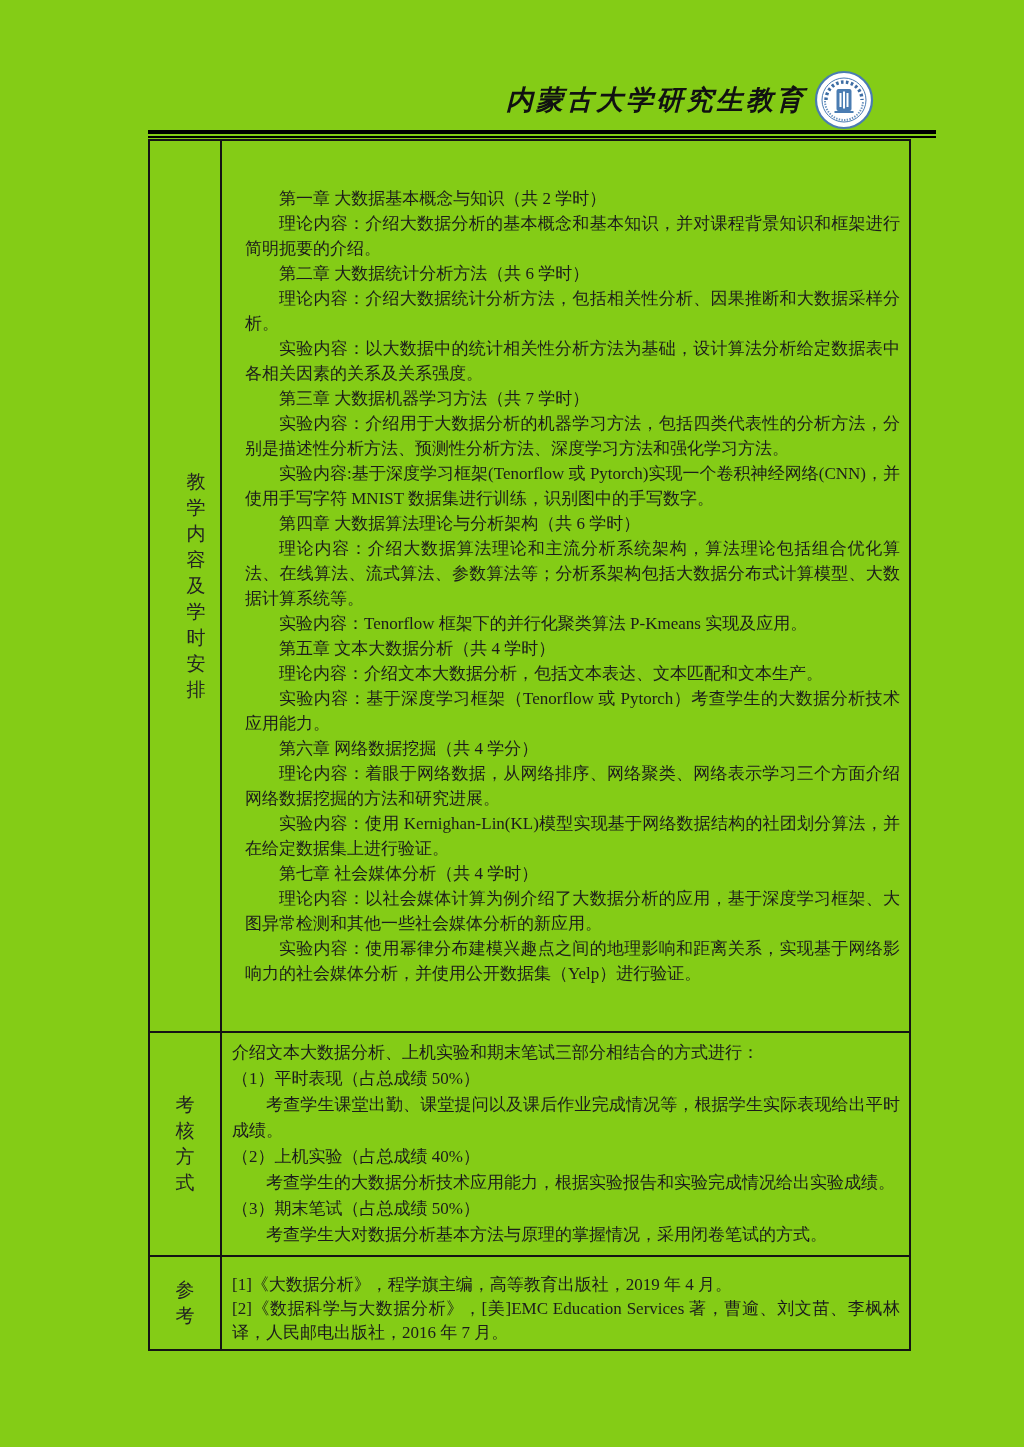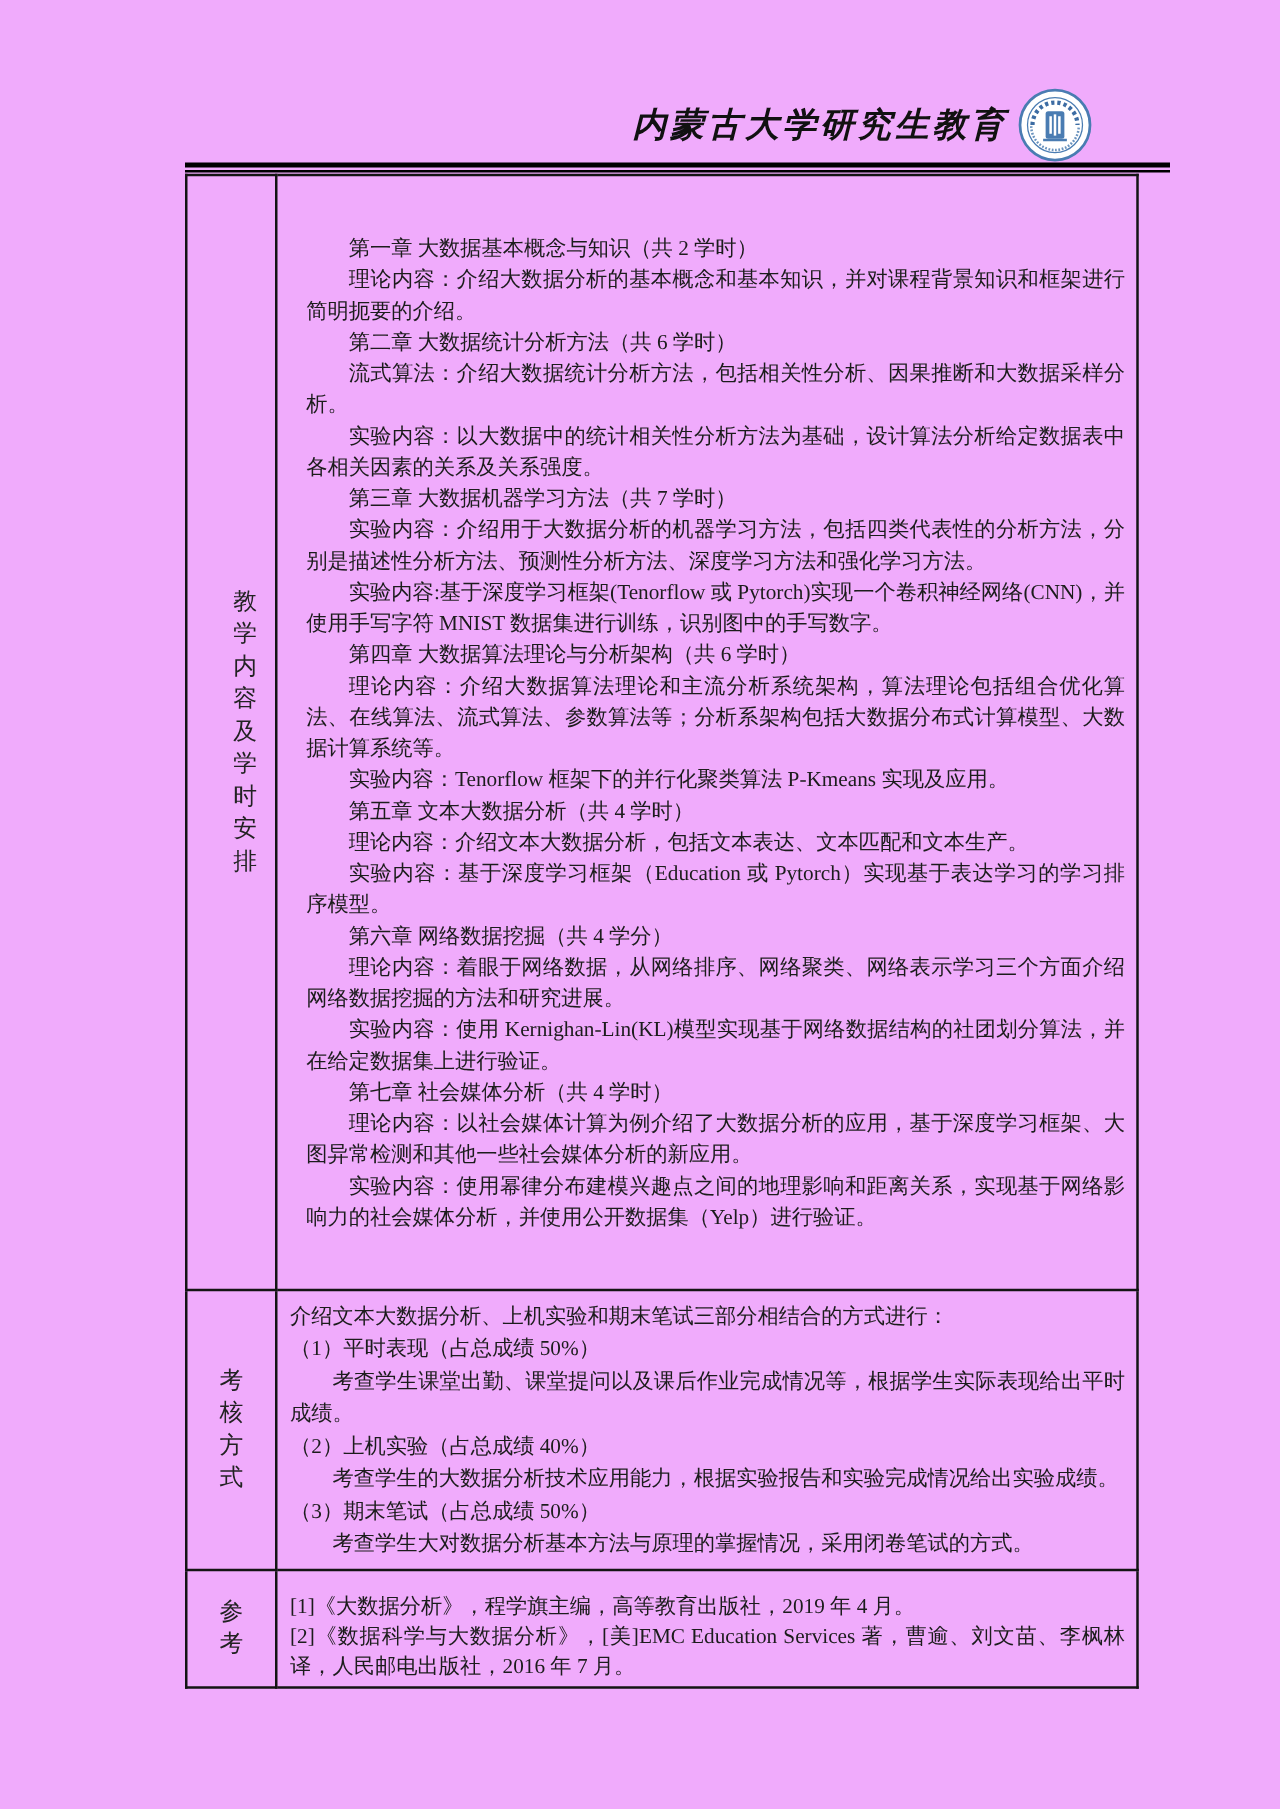--- a/index.html
+++ b/index.html
@@ -1,19 +1,19 @@
 <!DOCTYPE html>
 <html lang="zh"><head>
 <meta charset="utf-8">
 <style>
   html,body { margin:0; padding:0; background:#ffffff; }
   .page {
     position:relative;
     width:1024px; height:1447px;
-    background:#f0abfc;
+    background:#84cc16;
     font-family:"Liberation Serif","DejaVu Serif",serif;
     color:#161616;
     overflow:hidden;
   }
   
   .header { position:absolute; top:68px; left:0; width:100%; height:66px; }
   .header-title {
     position:absolute; right:218px; top:14px;
     font-size:27px; font-weight:bold; font-style:italic;
     letter-spacing:3px; white-space:nowrap;
@@ -94,31 +94,31 @@
               <div>学</div>
               <div>时</div>
               <div>安</div>
               <div>排</div>
             </div>
           </td>
           <td class="content-cell">
             <p class="para indent">第一章 大数据基本概念与知识（共 2 学时）</p>
             <p class="para indent">理论内容：介绍大数据分析的基本概念和基本知识，并对课程背景知识和框架进行简明扼要的介绍。</p>
             <p class="para indent">第二章 大数据统计分析方法（共 6 学时）</p>
-            <p class="para indent">流式算法：介绍大数据统计分析方法，包括相关性分析、因果推断和大数据采样分析。</p>
+            <p class="para indent">理论内容：介绍大数据统计分析方法，包括相关性分析、因果推断和大数据采样分析。</p>
             <p class="para indent">实验内容：以大数据中的统计相关性分析方法为基础，设计算法分析给定数据表中各相关因素的关系及关系强度。</p>
             <p class="para indent">第三章 大数据机器学习方法（共 7 学时）</p>
             <p class="para indent">实验内容：介绍用于大数据分析的机器学习方法，包括四类代表性的分析方法，分别是描述性分析方法、预测性分析方法、深度学习方法和强化学习方法。</p>
             <p class="para indent">实验内容:基于深度学习框架(Tenorflow 或 Pytorch)实现一个卷积神经网络(CNN)，并使用手写字符 MNIST 数据集进行训练，识别图中的手写数字。</p>
             <p class="para indent">第四章 大数据算法理论与分析架构（共 6 学时）</p>
             <p class="para indent">理论内容：介绍大数据算法理论和主流分析系统架构，算法理论包括组合优化算法、在线算法、流式算法、参数算法等；分析系架构包括大数据分布式计算模型、大数据计算系统等。</p>
             <p class="para indent">实验内容：Tenorflow 框架下的并行化聚类算法 P-Kmeans 实现及应用。</p>
             <p class="para indent">第五章 文本大数据分析（共 4 学时）</p>
             <p class="para indent">理论内容：介绍文本大数据分析，包括文本表达、文本匹配和文本生产。</p>
-            <p class="para indent">实验内容：基于深度学习框架（Education 或 Pytorch）实现基于表达学习的学习排序模型。</p>
+            <p class="para indent">实验内容：基于深度学习框架（Tenorflow 或 Pytorch）考查学生的大数据分析技术应用能力。</p>
             <p class="para indent">第六章 网络数据挖掘（共 4 学分）</p>
             <p class="para indent">理论内容：着眼于网络数据，从网络排序、网络聚类、网络表示学习三个方面介绍网络数据挖掘的方法和研究进展。</p>
             <p class="para indent">实验内容：使用 Kernighan-Lin(KL)模型实现基于网络数据结构的社团划分算法，并在给定数据集上进行验证。</p>
             <p class="para indent">第七章 社会媒体分析（共 4 学时）</p>
             <p class="para indent">理论内容：以社会媒体计算为例介绍了大数据分析的应用，基于深度学习框架、大图异常检测和其他一些社会媒体分析的新应用。</p>
             <p class="para indent">实验内容：使用幂律分布建模兴趣点之间的地理影响和距离关系，实现基于网络影响力的社会媒体分析，并使用公开数据集（Yelp）进行验证。</p>
           </td>
         </tr>
         <tr class="row-1">
           <td class="label-cell">

